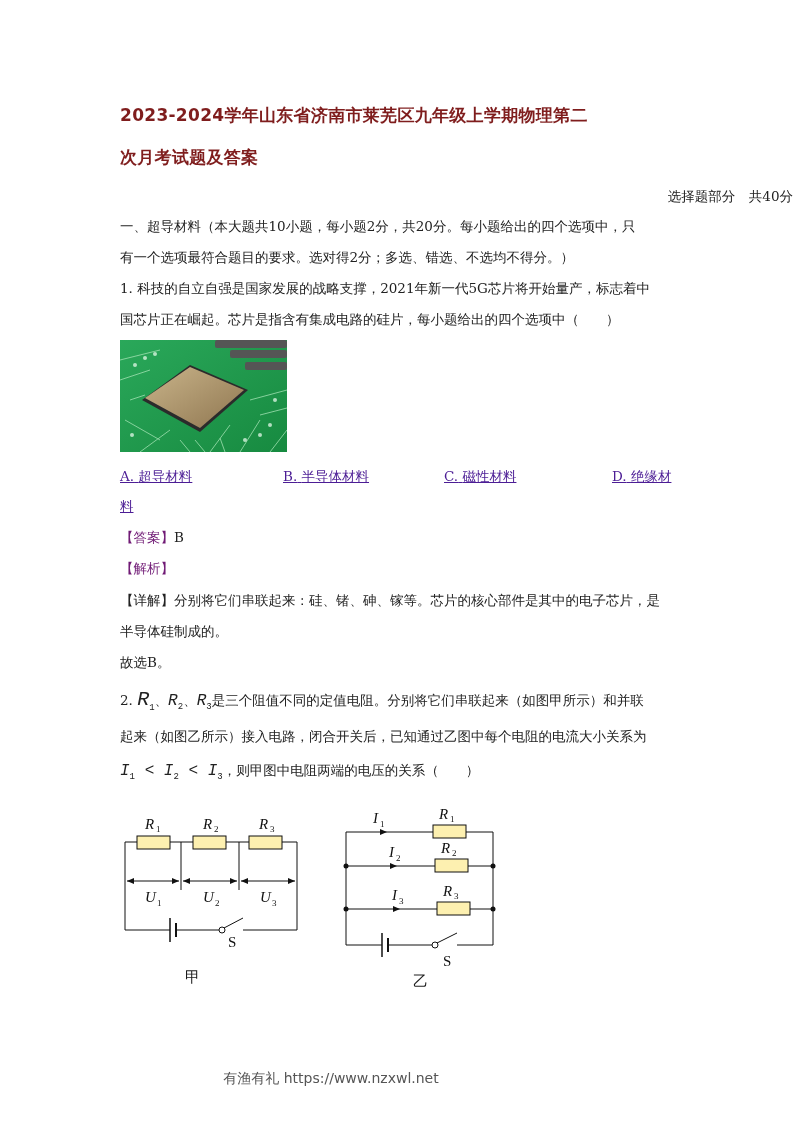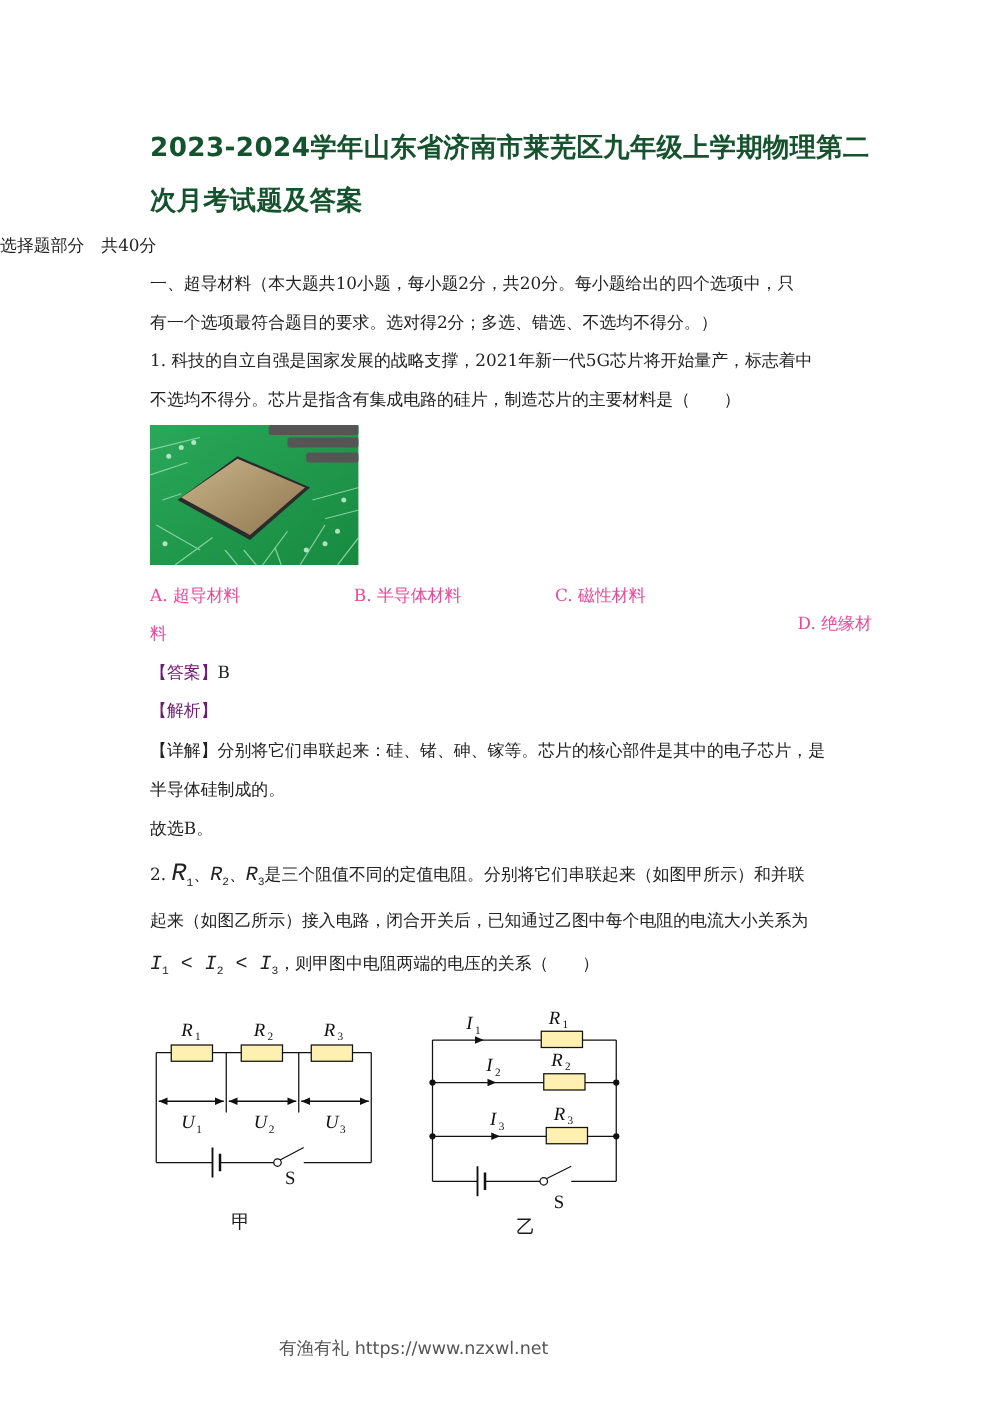--- a/index.html
+++ b/index.html
@@ -1,41 +1,41 @@
 <!DOCTYPE html>
 <html><head>
 <meta charset="utf-8">
 <style>
   html, body { margin:0; padding:0; background:#ffffff; }
   body { width:793px; height:1122px; position:relative; overflow:hidden;
          font-family:"DejaVu Serif","Liberation Serif",serif; color:#1a1a1a; }
   .abs { position:absolute; }
-  .title { left:120px; font-family:"DejaVu Sans","Liberation Sans",sans-serif; font-weight:bold; font-size:21px; letter-spacing:0.3px; color:#14532d; white-space:nowrap; }
+  .title { left:120px; font-family:"DejaVu Sans","Liberation Sans",sans-serif; font-weight:bold; font-size:17px; letter-spacing:0.3px; color:#7f1d1d; white-space:nowrap; }
   .line { left:120px; font-size:13.5px; white-space:nowrap; color:#222; }
-  .center { left:0; width:793px; text-align:left; font-size:13.5px; color:#222; }
+  .center { left:0; width:793px; text-align:right; font-size:13.5px; color:#222; }
   .label-blue { color:#701a75; }
-  .opt { font-size:13.5px; color:#ec4899; white-space:nowrap; }
+  .opt { font-size:13.5px; color:#4c1d95; white-space:nowrap;text-decoration:underline; }
   .math { font-family:Liberation Mono, monospace; font-style:italic; }
   .math sub { font-style:normal; font-size:9px; }
   .chip { left:120px; top:340px; width:167px; height:112px; overflow:hidden; }
   .footer { left:0; width:662px; top:1070px; text-align:center; font-family:"DejaVu Sans","Liberation Sans",sans-serif; font-size:14px; color:#555; }
   svg text { font-family:"Liberation Serif","DejaVu Serif",serif; }
 </style>
 </head>
 <body>
 
 <div class="abs title" style="top:104px;">2023-2024学年山东省济南市莱芜区九年级上学期物理第二</div>
 <div class="abs title" style="top:146px;">次月考试题及答案</div>
 
 <div class="abs center" style="top:188px;">选择题部分　共40分</div>
 <div class="abs line" style="top:218px;">一、超导材料（本大题共10小题，每小题2分，共20分。每小题给出的四个选项中，只</div>
 <div class="abs line" style="top:249px;">有一个选项最符合题目的要求。选对得2分；多选、错选、不选均不得分。）</div>
 
 <div class="abs line" style="top:280px;">1. 科技的自立自强是国家发展的战略支撑，2021年新一代5G芯片将开始量产，标志着中</div>
-<div class="abs line" style="top:311px;">不选均不得分。芯片是指含有集成电路的硅片，制造芯片的主要材料是（　　）</div>
+<div class="abs line" style="top:311px;">国芯片正在崛起。芯片是指含有集成电路的硅片，每小题给出的四个选项中（　　）</div>
 
 <div class="abs chip">
   <svg width="167" height="112" viewBox="0 0 167 112">
     <defs>
       <linearGradient id="pcb" x1="0" y1="0" x2="1" y2="1">
         <stop offset="0" stop-color="#2aa85a"></stop>
           <stop offset="1" stop-color="#178a40"></stop>
       </linearGradient>
       <linearGradient id="die" x1="0" y1="0" x2="1" y2="1">
         <stop offset="0" stop-color="#c9b48a"></stop>
@@ -69,21 +69,21 @@
 
 <div class="abs opt" style="top:468px; left:120px;">
   <span>A.</span>&nbsp;<span>超导材料</span>
 </div>
 <div class="abs opt" style="top:468px; left:283px;">
   <span>B.</span>&nbsp;<span>半导体材料</span>
 </div>
 <div class="abs opt" style="top:468px; left:444px;">
   <span>C.</span>&nbsp;<span>磁性材料</span>
 </div>
-<div class="abs opt" style="top:468px; left:638px;margin-top:22px;">
+<div class="abs opt" style="top:468px; left:612px;">
   <span>D.</span>&nbsp;<span>绝缘材</span>
 </div>
 <div class="abs opt" style="top:498px; left:120px;">料</div>
 
 <div class="abs line" style="top:529px;">
   <span class="label-blue">【答案】</span><span>B</span>
 </div>
 <div class="abs line label-blue" style="top:560px;">【解析】</div>
 <div class="abs line" style="top:592px;">【详解】分别将它们串联起来：硅、锗、砷、镓等。芯片的核心部件是其中的电子芯片，是</div>
 <div class="abs line" style="top:623px;">半导体硅制成的。</div>

